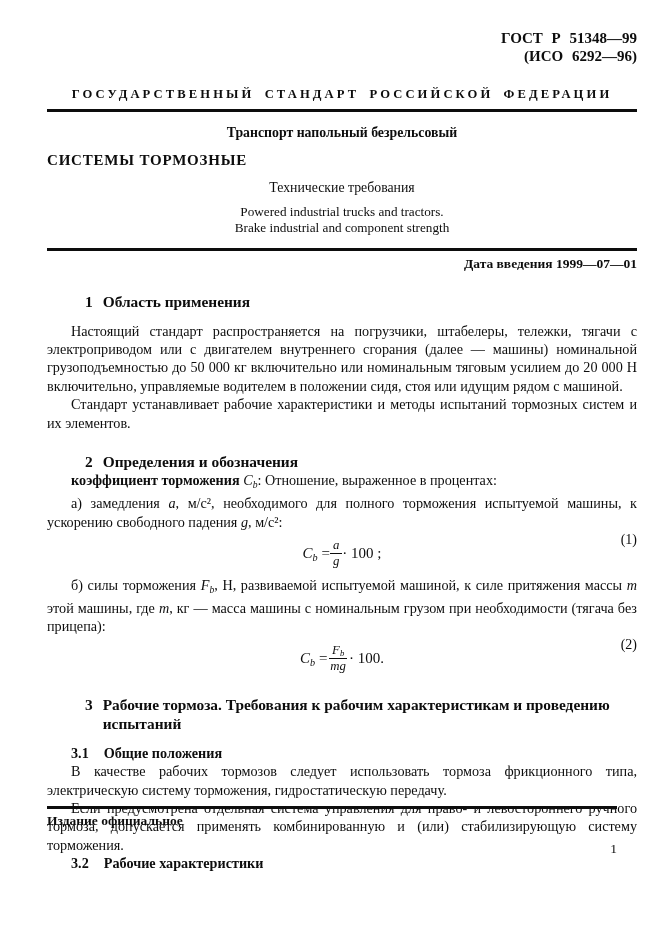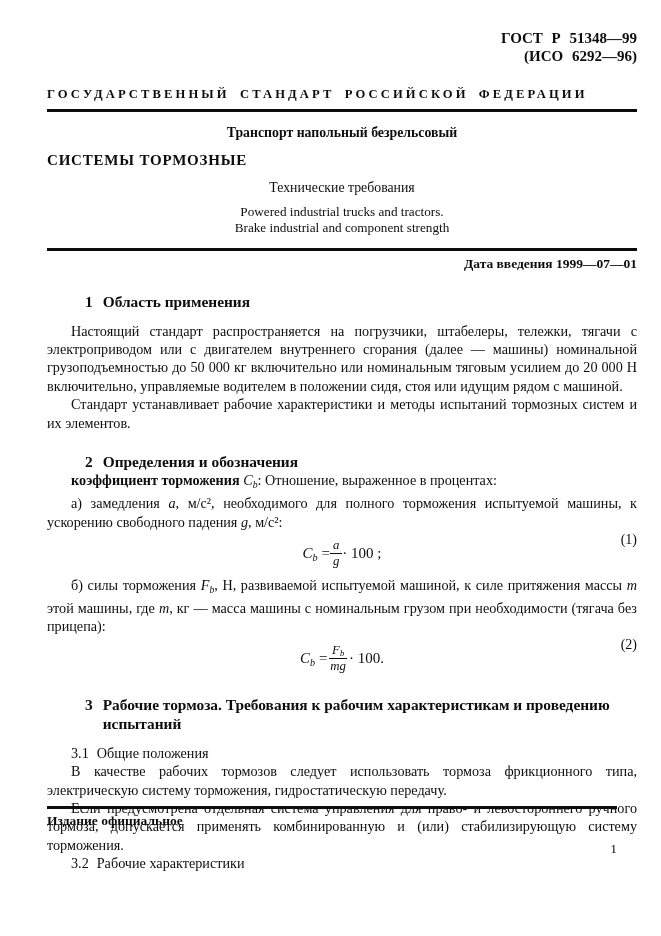--- a/index.html
+++ b/index.html
@@ -26,21 +26,21 @@
   
   .doc-codes {
     text-align: right;
     font-weight: bold;
     font-size: 15px;
     line-height: 17.5px;
     word-spacing: 5px;
   }
   .federation-title {
     margin-top: 22px;
-    text-align: left;
+    text-align: center;
     font-weight: bold;
     font-size: 12.6px;
     letter-spacing: 3.1px;
     word-spacing: 4px;
     white-space: nowrap;
   }
   .rule-top { margin-top: 7px; }
   .subject {
     margin-top: 13px;
     text-align: center;
@@ -78,23 +78,24 @@
     display: flex;
     margin: 20px 0 0 38px;
     font-weight: bold;
     font-size: 15.4px;
     line-height: 19px;
   }
   .sec-heading .sec-num { margin-right: 10px; }
   .sub-heading {
     display: flex;
     margin: 0 0 0 24px;
-    font-weight: normal;
+    font-weight: bold;
     font-size: 14.2px;
     line-height: 18.4px;
+    gap: 7px;
   }
   .sub-heading .sec-num { margin-right: 8px; }
   .para {
     margin: 0;
     font-size: 14.2px;
     line-height: 18.4px;
     text-align: justify;
     text-indent: 24px;
   }
   .para-first { margin-top: 11px; }

